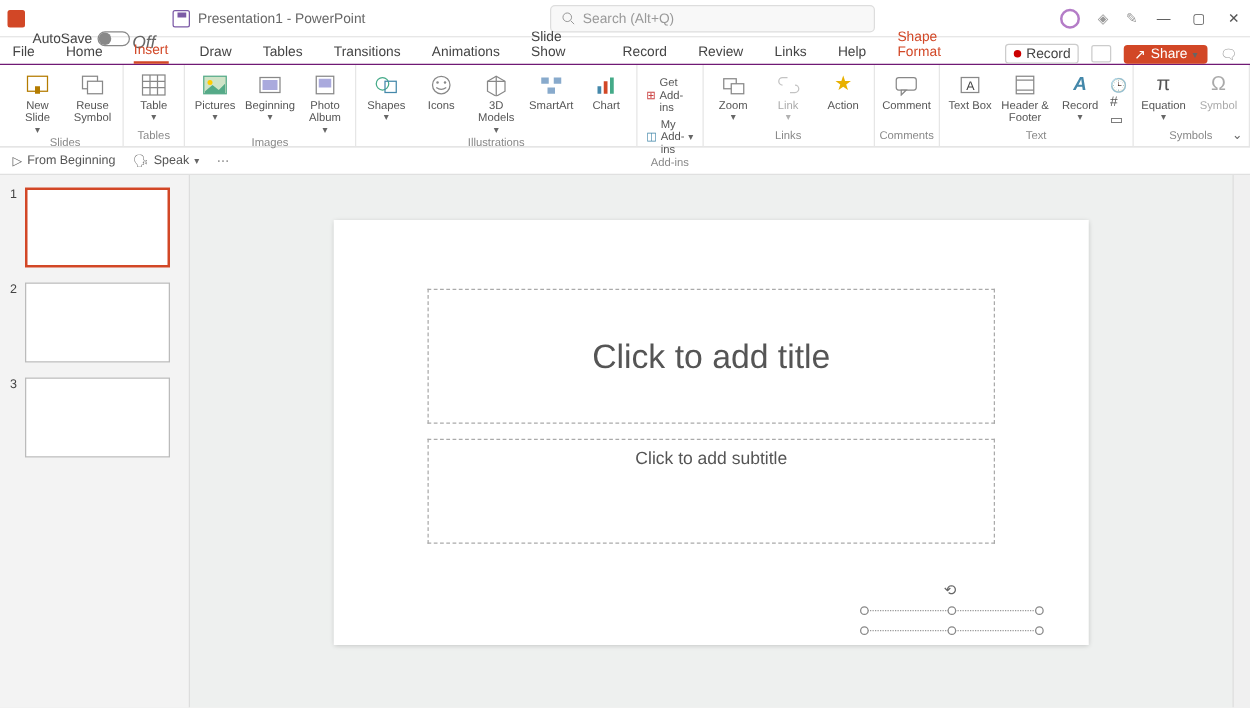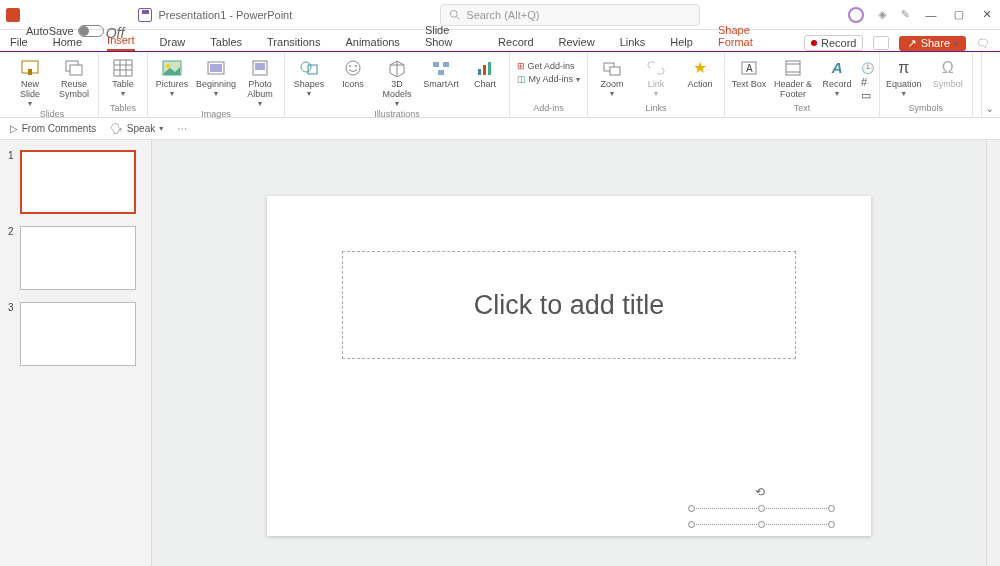--- a/index.html
+++ b/index.html
@@ -50,21 +50,21 @@
   .subbar .sbtn { display: flex; align-items: center; gap: 4px; cursor: pointer; }
 
   
   .main { display: flex; height: 426px; background: #eef0ef; }
   .thumbs { width: 152px; background: #f3f3f3; padding: 10px 8px; border-right: 1px solid #ddd; }
   .thumb-wrap { display: flex; margin-bottom: 12px; }
   .thumb-num { width: 12px; font-size: 10px; color: #444; }
   .thumb { width: 116px; height: 64px; background: #fff; border: 1px solid #bbb; }
   .thumb.selected { border: 2px solid #d24726; }
 
-  .canvas-area { flex: 1; display: flex; align-items: flex-start; justify-content: center; padding-top: 56px; position: relative; }
+  .canvas-area { flex: 1; display: flex; align-items: flex-start; justify-content: center; padding-top: 36px; position: relative; }
   .slide { width: 604px; height: 340px; background: #fff; box-shadow: 0 1px 4px rgba(0,0,0,0.2); position: relative; }
   .title-ph { position: absolute; left: 75px; top: 55px; width: 454px; height: 108px; border: 1px dashed #aaa; display: flex; align-items: center; justify-content: center; font-size: 27px; color: #555; }
   .sub-ph { position: absolute; left: 75px; top: 175px; width: 454px; height: 84px; border: 1px dashed #aaa; display: flex; align-items: flex-start; justify-content: center; padding-top: 6px; font-size: 14px; color: #555; }
   .sel-shape { position: absolute; left: 424px; top: 312px; width: 140px; height: 16px; }
   .sel-shape .handle { width: 7px; height: 7px; border: 1px solid #888; background: #fff; border-radius: 50%; position: absolute; }
   .sel-shape .rot { width: 10px; height: 10px; position: absolute; left: 64px; top: -23px; color: #666; font-size: 12px; }
   .sel-shape .edge { position: absolute; height: 0; border-top: 1px dotted #999; width: 140px; }
 
   .right-scroll { width: 14px; background: #f0f0f0; border-left: 1px solid #ddd; }
 
@@ -311,20 +311,34 @@
       <div class="big-btn">
           <div class="icon-box">
             <span style="color:#e8b000;font-size:16px">★</span>
           </div>
           <span>Action</span>
         </div>
     </div>
     <div class="group-label">Links</div>
   </div>
 
+  <div class="group">
+    <div class="group-items">
+      <div class="big-btn">
+          <div class="icon-box">
+            <svg width="20" height="18">
+              <rect x="2" y="3" width="16" height="10" rx="2" fill="#fff" stroke="#888"></rect>
+              <polygon points="6,13 6,17 10,13" fill="#fff" stroke="#888"></polygon>
+            </svg>
+          </div>
+          <span>Comment</span>
+        </div>
+    </div>
+    <div class="group-label">Comments</div>
+  </div>
 
   <div class="group">
     <div class="group-items">
       <div class="big-btn">
           <div class="icon-box">
             <svg width="20" height="18">
               <rect x="3" y="3" width="14" height="12" fill="#fff" stroke="#888"></rect>
               <text x="7" y="13" font-size="10" fill="#444">A</text>
             </svg>
           </div>
@@ -379,21 +393,21 @@
     
     
   </div>
 
   <span class="ribbon-collapse">⌄</span>
 </div>
 
 <div class="subbar">
   <div class="sbtn">
     <span style="color:#666">▷</span>
-    <span>From Comments</span>
+    <span>From Beginning</span>
   </div>
   <div class="sbtn">
     <span style="color:#666">🗣</span>
     <span>Speak</span>
     <span class="arrow-d">▾</span>
   </div>
   <span style="color:#888">⋯</span>
 </div>
 
 <div class="main">
@@ -409,20 +423,23 @@
     <div class="thumb-wrap">
       <div class="thumb-num">3</div>
       <div class="thumb"></div>
     </div>
   </div>
 
   <div class="canvas-area">
     <div class="slide">
       <div class="title-ph">
         <span>Click to add title</span>
+      </div>
+      <div class="sub-ph">
+        <span>Click to add subtitle</span>
       </div>
       <div class="sel-shape">
         <span class="rot">⟲</span>
         <span class="edge" style="top:0"></span>
         <span class="edge" style="top:16px"></span>
         <span class="handle" style="left:-3px;top:-3px"></span>
         <span class="handle" style="left:67px;top:-3px"></span>
         <span class="handle" style="left:137px;top:-3px"></span>
         <span class="handle" style="left:-3px;top:13px"></span>
         <span class="handle" style="left:67px;top:13px"></span>

